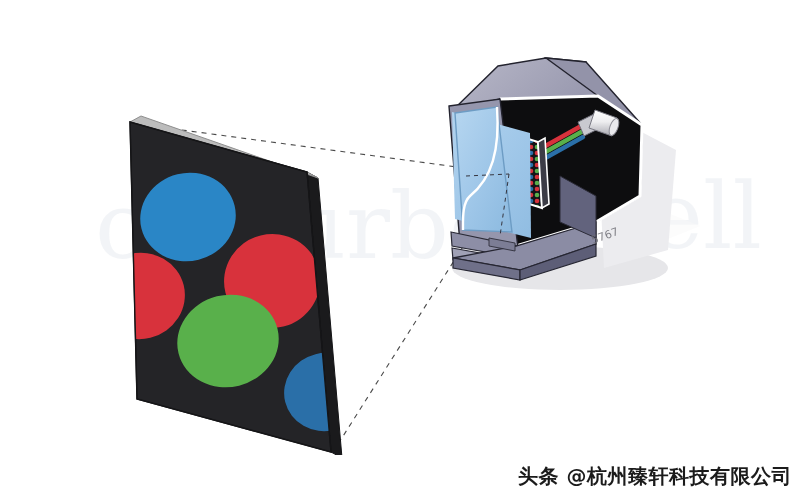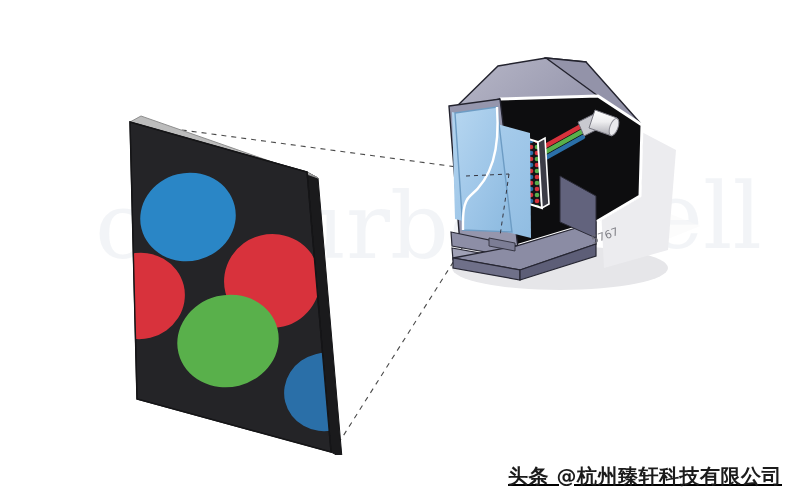--- a/index.html
+++ b/index.html
@@ -23,24 +23,23 @@
   }
   #watermark-bar {
     position: absolute;
     left: 0;
     top: 455px;
     width: 800px;
     height: 43px;
     display: flex;
     align-items: center;
     justify-content: flex-end;
-    padding-right: 18px;
+    padding-right: 8px;
     box-sizing: border-box;
     background: #ffffff;
-    text-decoration: underline;
   }
   #watermark-text {
     font-family: "DejaVu Sans", sans-serif;
     font-size: 20px;
     font-weight: 700;
     color: #1b1b1b;
     letter-spacing: 0.5px;
     white-space: nowrap;
   }
   .hidden-label {

